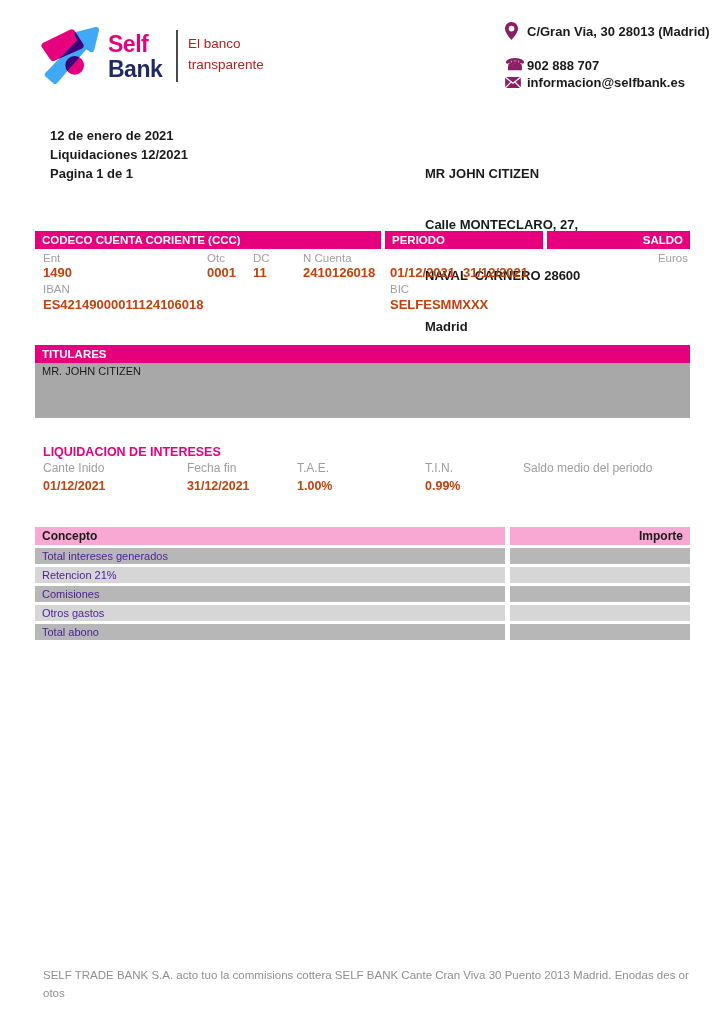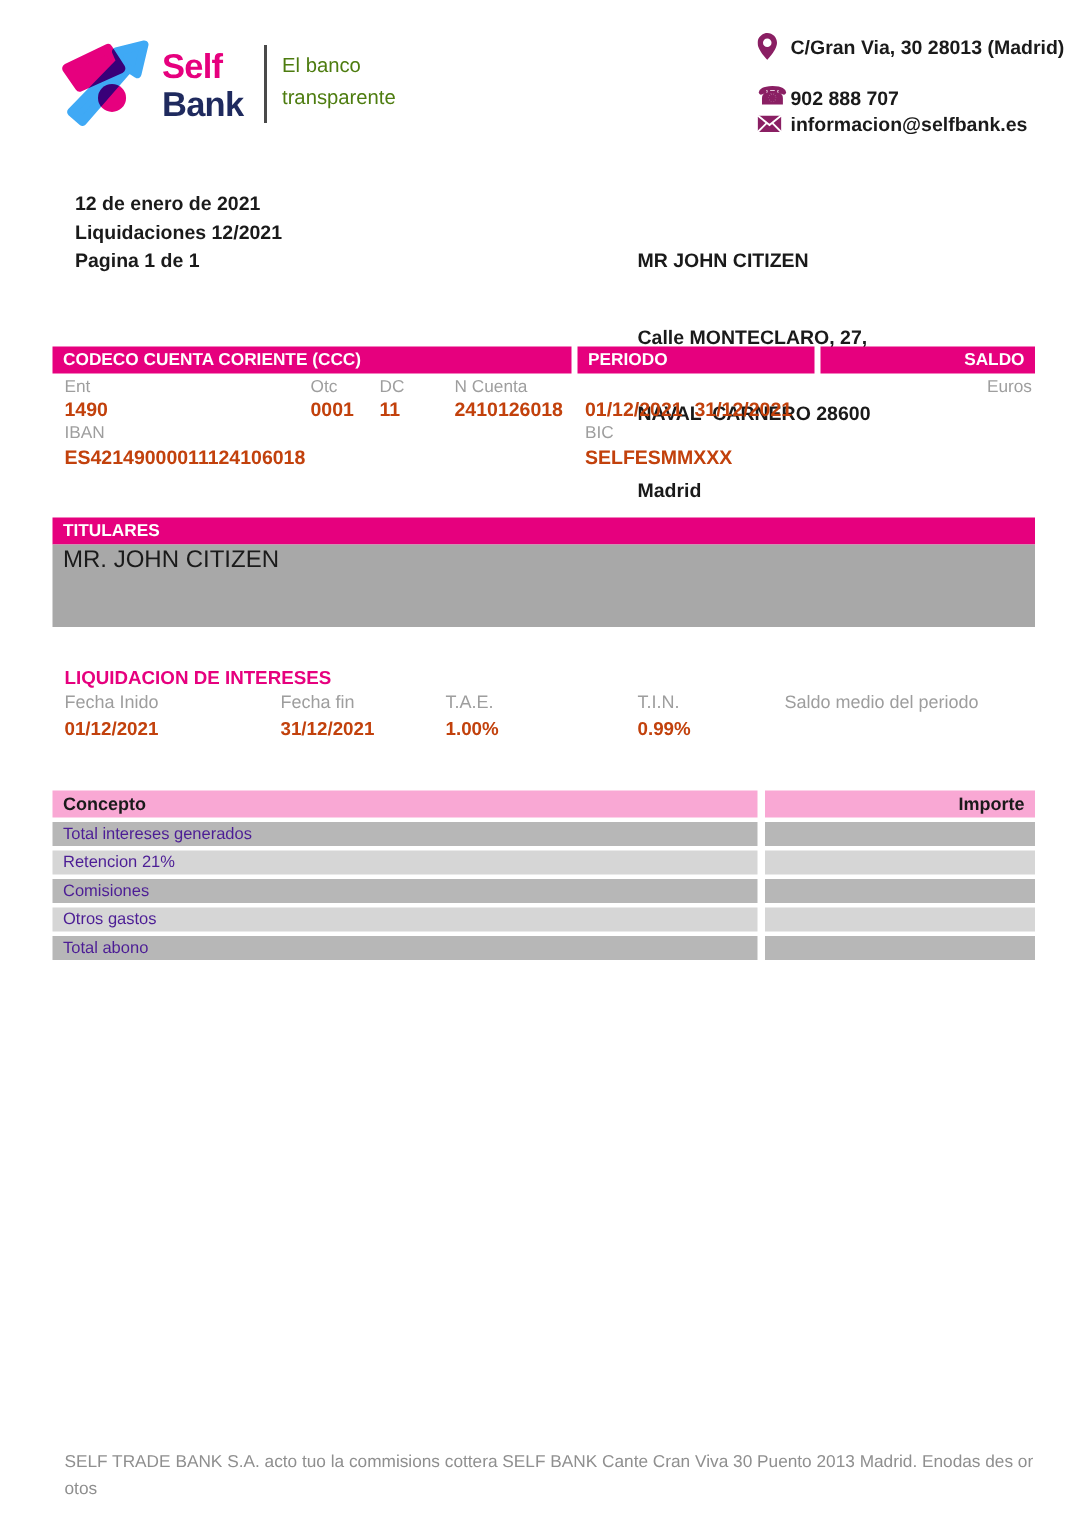--- a/index.html
+++ b/index.html
@@ -10,21 +10,21 @@
   }
   .abs { position:absolute; }
 
   
   .logo-wrap { left:40px; top:26px; display:flex; align-items:flex-start; }
   .logo-mark { width:60px; height:58px; }
   .logo-text { margin-left:8px; margin-top:6px; font-weight:bold; font-size:23px; line-height:25px; letter-spacing:-0.5px; }
   .logo-self { color:#E6007E; display:block; }
   .logo-bank { color:#1F2A5E; display:block; }
   .hdr-divider { left:176px; top:30px; width:1.5px; height:52px; background:#4a4a4a; }
-  .tagline { left:188px; top:33px; font-size:13.5px; line-height:21px; color:#4d7c0f; white-space:pre-line; }
+  .tagline { left:188px; top:33px; font-size:13.5px; line-height:21px; color:#b91c1c; white-space:pre-line; }
 
   .contact { left:505px; top:22px; font-size:13px; font-weight:bold; }
   .contact-row { display:flex; align-items:center;text-align:right; }
   .contact-row.addr { margin-bottom:17px; }
   .contact-row.tel  { margin-bottom:2px; }
   .c-icon { width:22px; display:inline-flex; justify-content:flex-start; color:#8A1F63; }
   .phone-glyph { font-size:16px; line-height:16px; color:#8A1F63; }
 
   
   .doc-meta { left:50px; top:126px; font-size:13px; font-weight:bold; line-height:19px; }
@@ -39,21 +39,21 @@
   .seg-full { flex:1; }
 
   
   .row-line { left:35px; width:655px; height:14px; }
   .row-line span { position:absolute; white-space:pre; }
   .lbl { color:#9E9E9E; font-size:11.5px; }
   .val { font-size:13px; font-weight:bold; color:#c2410c; }
   .euros { right:2px; text-align:right; }
 
   
-  .titulares-block { left:35px; top:363px; width:655px; height:55px; background:#A8A8A8; padding:2px 7px; font-size:16px; color:#1a1a1a; }
+  .titulares-block { left:35px; top:363px; width:655px; height:55px; background:#A8A8A8; padding:2px 7px; font-size:11px; color:#1a1a1a; }
 
   
   .liq-title { left:43px; top:445px; font-size:12.5px; font-weight:bold; color:#E6007E; }
   .liq-lbl { font-size:12px; }
   .liq-val { font-size:12.5px; }
 
   
   .ctable { left:35px; top:527px; width:655px; }
   .crow { display:flex; margin-bottom:3px; }
   .ccell-l { width:470px; padding:0 7px; }
@@ -157,21 +157,21 @@
 <div class="abs bar" style="top:345px;">
   <div class="bar-seg seg-full">TITULARES</div>
 </div>
 <div class="abs titulares-block">
   <span>MR. JOHN CITIZEN</span>
 </div>
 
 <div class="abs liq-title">LIQUIDACION DE INTERESES</div>
 
 <div class="abs row-line" style="top:461px;">
-  <span class="lbl liq-lbl" style="left:8px;">Fecha Inido</span>
+  <span class="lbl liq-lbl" style="left:8px;">Cante Inido</span>
   <span class="lbl liq-lbl" style="left:152px;">Fecha fin</span>
   <span class="lbl liq-lbl" style="left:262px;">T.A.E.</span>
   <span class="lbl liq-lbl" style="left:390px;">T.I.N.</span>
   <span class="lbl liq-lbl" style="left:488px;">Saldo medio del periodo</span>
 </div>
 <div class="abs row-line" style="top:479px;">
   <span class="val liq-val" style="left:8px;">01/12/2021</span>
   <span class="val liq-val" style="left:152px;">31/12/2021</span>
   <span class="val liq-val" style="left:262px;">1.00%</span>
   <span class="val liq-val" style="left:390px;">0.99%</span>

